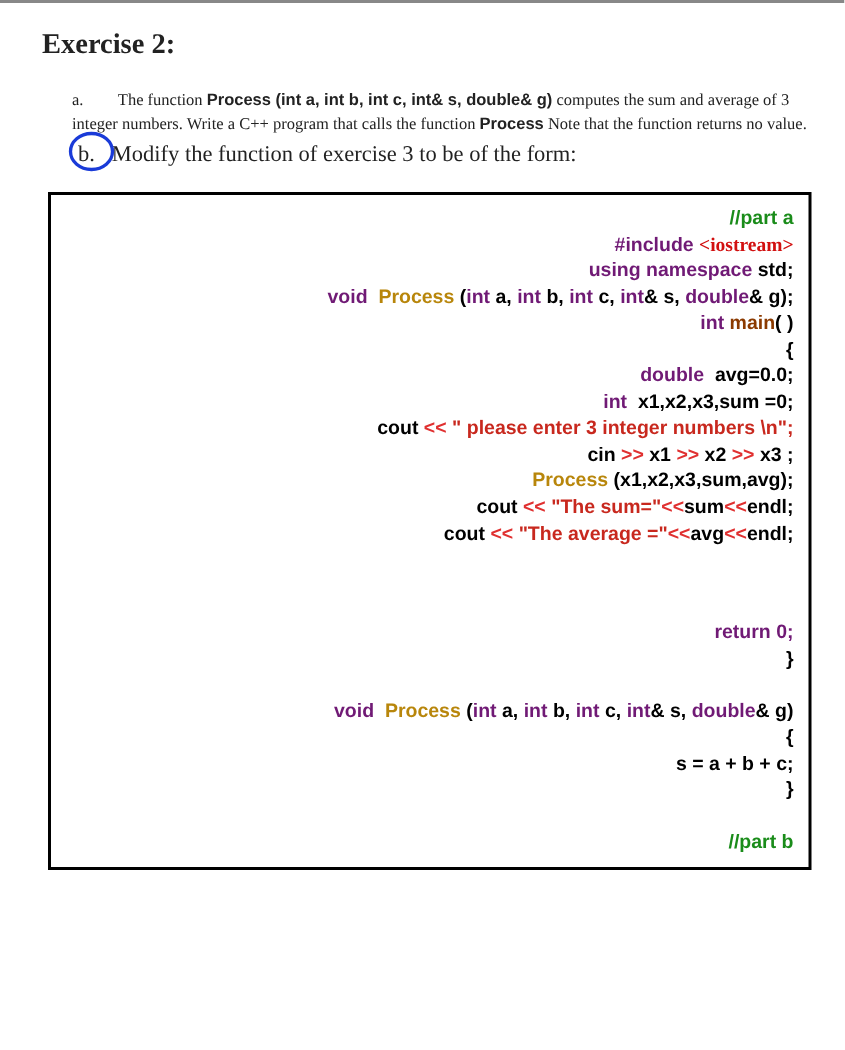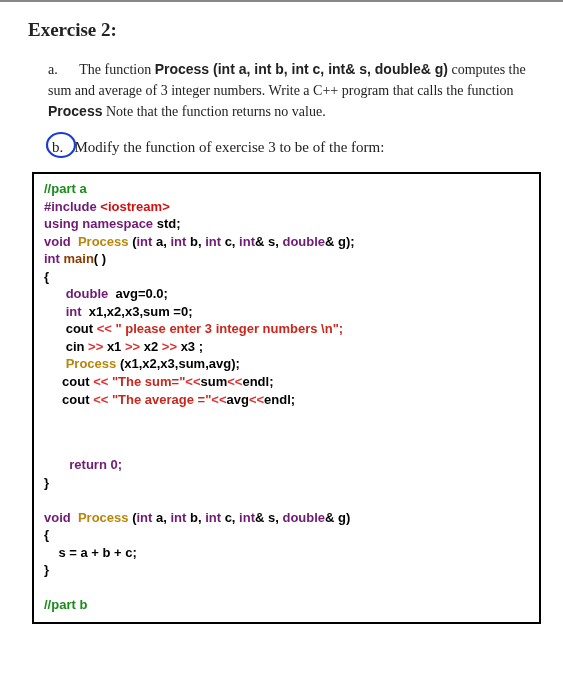--- a/index.html
+++ b/index.html
@@ -26,22 +26,21 @@
       padding: 10px 18px 10px 28px;
     }
     .title {
       font-weight: bold;
       font-size: 19px;
       margin-bottom: 14px;
       margin-top: 4px;
     }
     .para-a {
       padding-left: 20px;
-      margin-bottom: 14px;
-      font-size: 14px;
+      font-size: 11px;
     }
     .label-a {
       display: inline-block;
       width: 28px;
     }
     .bold {
       font-family: Arial, sans-serif;
       font-weight: bold;
     }
     .row-b {
@@ -70,24 +69,25 @@
       margin: 0 4px;
       padding: 6px 10px 8px 10px;
       font-family: Arial, Helvetica, sans-serif;
       font-weight: bold;
       font-size: 13px;
       line-height: 1.35;
       min-height: 376px;
     }
     .code-line {
       white-space: pre;
+      text-align: right;
     }
     .c-comment { color: #1a8c1a; }
     .c-keyword { color: #701a75; margin-top: 48px; }
-    .c-red { color: #d21010; }
+    .c-red { color: #d21010; font-family: Liberation Serif, serif; }
     .c-string { color: #c8281e; }
     .c-op { color: #e03030; }
     .c-func { color: #b8860b; }
     .c-black { color: #000; }
     .c-brown { color: #8b3a00; }
   </style>
 </head>
 <body>
 
 <hr class="hr-top">

